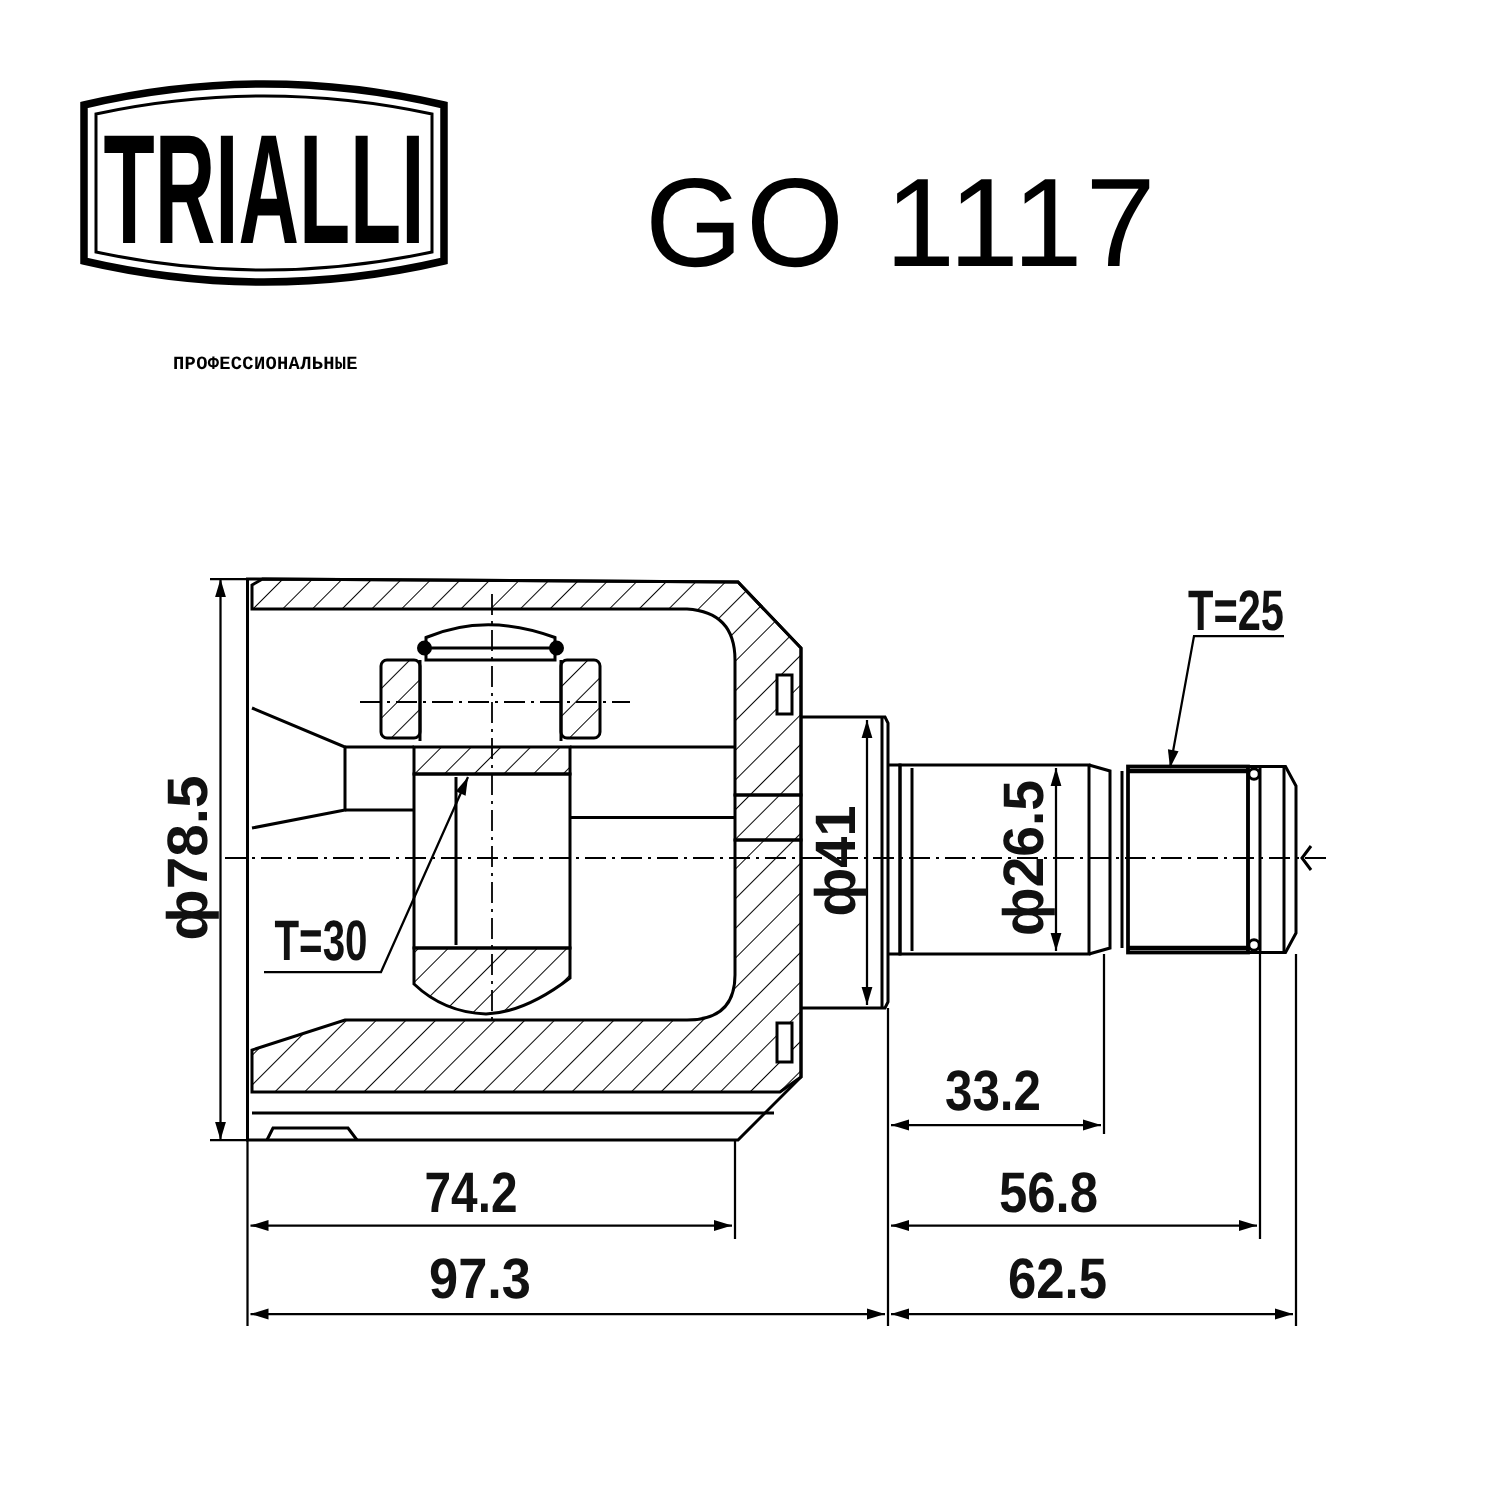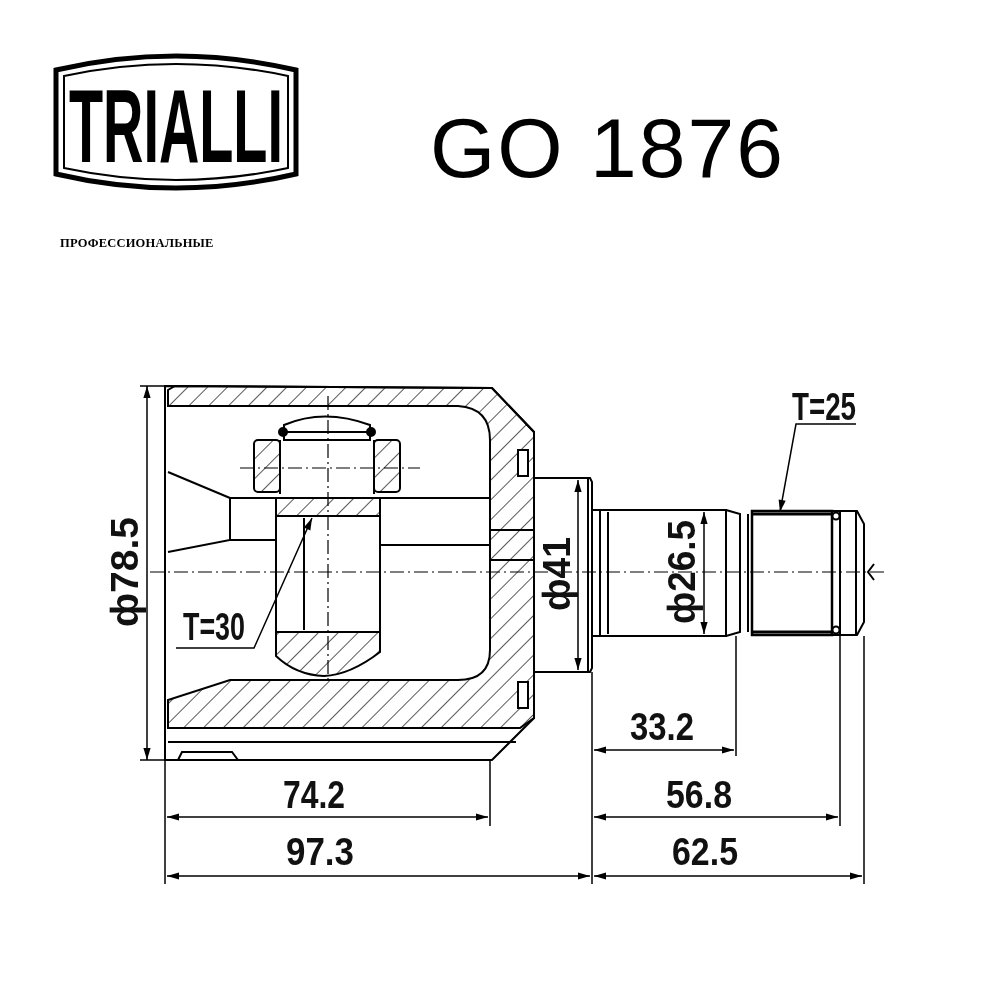--- a/index.html
+++ b/index.html
@@ -1,40 +1,40 @@
 <!DOCTYPE html>
 <html><head>
 <meta charset="utf-8">
 <style>
   html, body { margin: 0; padding: 0; background: #ffffff; }
   body { width: 1000px; height: 1000px; position: relative; overflow: hidden;
          font-family: "Liberation Sans", sans-serif; color: #000; }
   .logo { position: absolute; left: 50px; top: 48px; width: 252px; height: 148px; }
-  .tagline { position: absolute; left: 60px; top: 234px; width: 234px; text-align: left;
-             font-family: Liberation Serif, serif; font-weight: bold; font-size: 12.5px;
+  .tagline { position: absolute; left: 60px; top: 234px; width: 234px; text-align: center;
+             font-family: Liberation Mono, monospace; font-weight: bold; font-size: 12.5px;
              line-height: 19px; letter-spacing: 0.2px; }
   .part-number { position: absolute; left: 430px; top: 106px; font-size: 84px;
                  font-family: "Liberation Sans", sans-serif; letter-spacing: 2px; line-height: 1; }
   .drawing { position: absolute; left: 0; top: 0; width: 1000px; height: 1000px; }
   .dim { font-family: "Liberation Sans", sans-serif; font-weight: bold; font-size: 38px;
          fill: #111; }
 </style>
 </head>
 <body>
 
 <svg class="logo" viewBox="0 0 252 148">
   <path d="M6,22 Q126,-6 246,22 L246,126 Q126,154 6,126 Z" fill="none" stroke="#000" stroke-width="5"></path>
   <path d="M14,28 Q126,4 238,28 L238,120 Q126,144 14,120 Z" fill="none" stroke="#000" stroke-width="2"></path>
   <text x="126" y="114" text-anchor="middle" font-family="Liberation Sans, sans-serif" font-weight="bold" font-size="104" textLength="214" lengthAdjust="spacingAndGlyphs">TRIALLI</text>
 </svg>
 <div class="tagline">
   <div>ПРОФЕССИОНАЛЬНЫЕ</div>
 </div>
 
-<div class="part-number">GO 1876</div>
+<div class="part-number">GO 1117</div>
 
 <svg class="drawing" viewBox="0 0 1000 1000">
   <defs>
     <pattern id="hatch" patternUnits="userSpaceOnUse" width="14" height="14" patternTransform="rotate(45)">
       <line x1="0" y1="0" x2="0" y2="14" stroke="#000" stroke-width="1.3"></line>
     </pattern>
     <marker id="arr" viewBox="0 0 10 10" refX="10" refY="5" markerWidth="10" markerHeight="8" orient="auto-start-reverse">
       <path d="M0,2 L10,5 L0,8 Z" fill="#000"></path>
     </marker>
   </defs>

